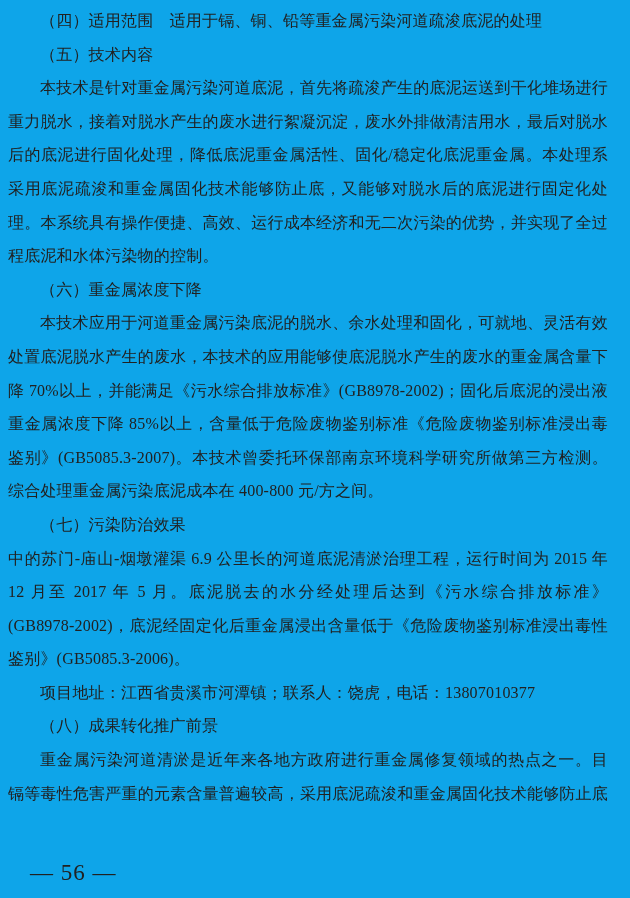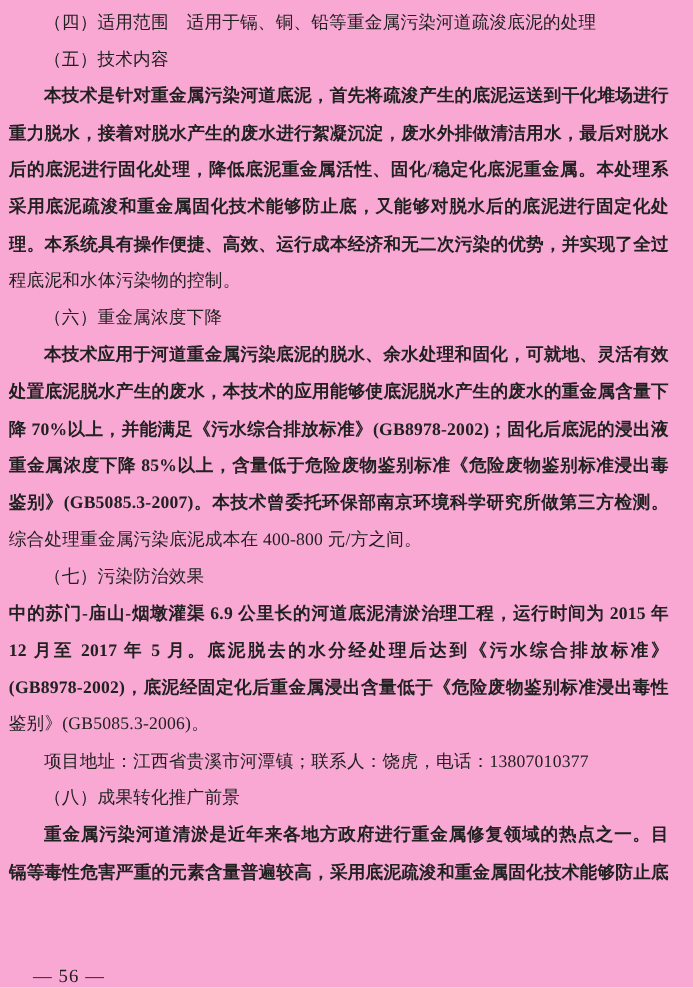--- a/index.html
+++ b/index.html
@@ -4,50 +4,49 @@
 <style>
   html, body {
     margin: 0;
     padding: 0;
     background: #ffffff;
   }
   .page {
     position: relative;
     width: 630px;
     height: 898px;
-    background: #f9a8d4;
+    background: #0ea5e9;
     overflow: hidden;
     font-family: "Liberation Serif", "DejaVu Serif", serif;
     color: #212121;
   }
   .doc {
     padding: 4px 22px 0 8px;
   }
   .line {
     font-size: 16px;
     line-height: 33.6px;
     height: 33.6px;
     overflow: hidden;
     text-align: left;
     white-space: normal;
     letter-spacing: 0.2px;
   }
   .fill {
     text-align: justify;
     text-align-last: justify;
-    font-weight: bold;
   }
   .indent {
     text-indent: 2em;
   }
   .footer {
     position: absolute;
     left: 30px;
-    bottom: 0;
-    font-size: 17px;
+    bottom: 12px;
+    font-size: 23px;
     letter-spacing: 1px;
     color: #212121;
   }
 </style>
 </head>
 <body>
 
 <div class="page">
   <div class="doc">
     <div class="line indent">（四）适用范围　适用于镉、铜、铅等重金属污染河道疏浚底泥的处理</div>

